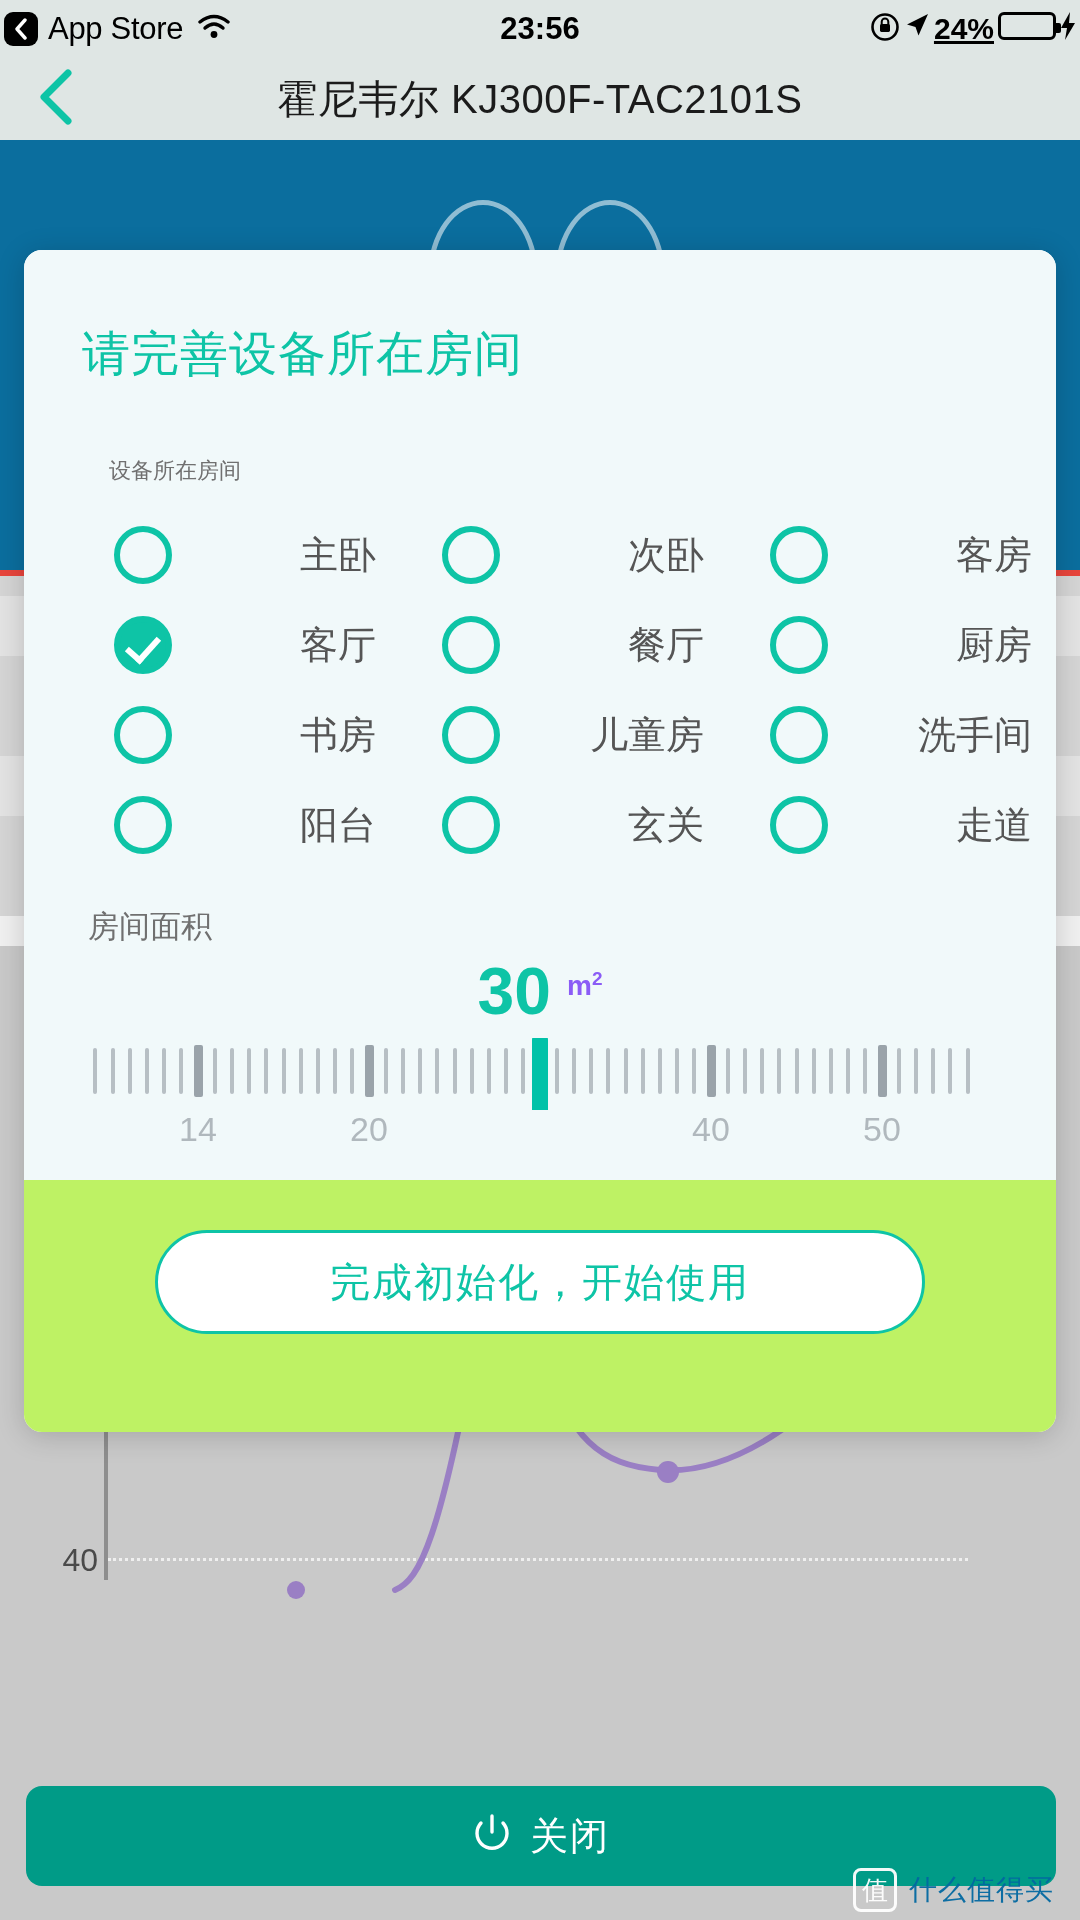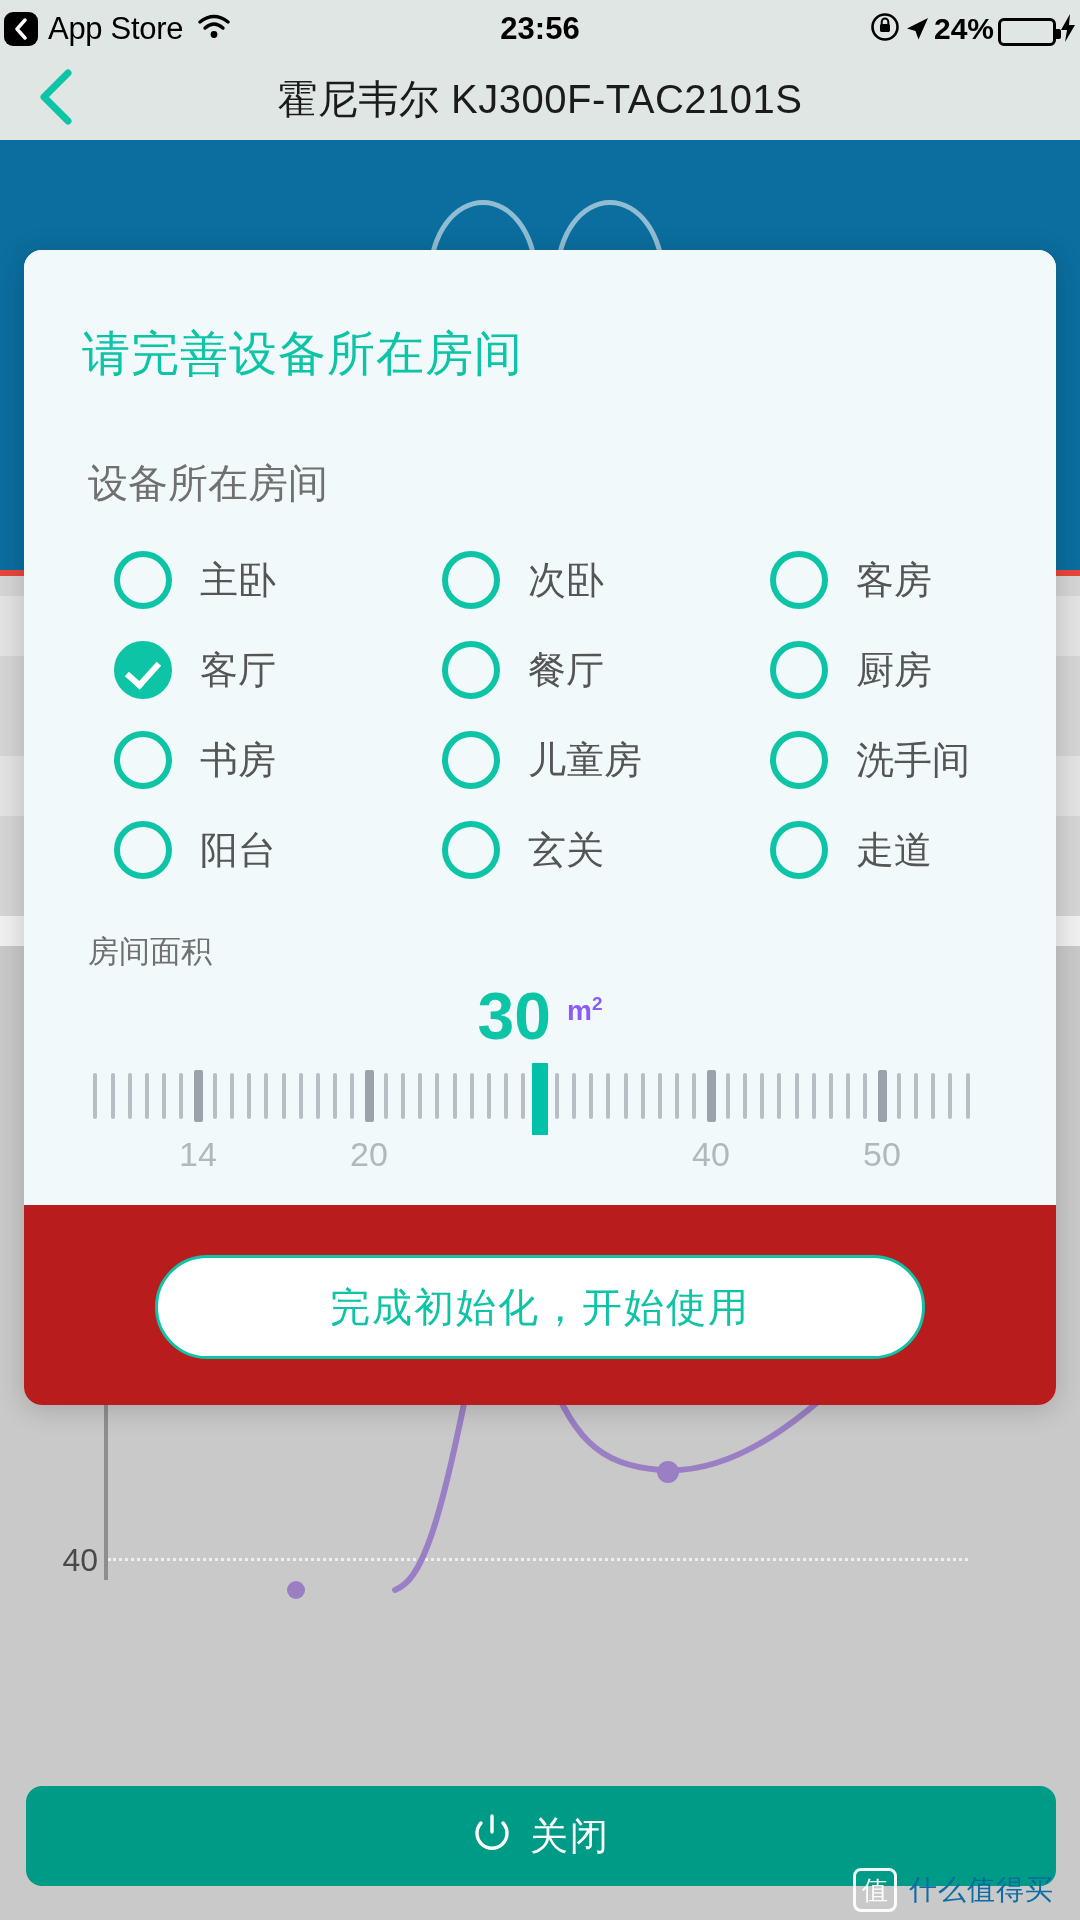--- a/index.html
+++ b/index.html
@@ -22,22 +22,22 @@
     display: flex; align-items: center; justify-content: center;
   }
   .sb-backbadge svg { display: block; }
   .sb-appname { font-size: 31px; color: #000; letter-spacing: -0.3px; }
   .sb-wifi { margin-left: 4px; }
   .sb-center {
     position: absolute; left: 0; right: 0; text-align: center;
     font-size: 31px; font-weight: bold; color: #000; pointer-events: none;
   }
   .sb-right {
-    margin-left: auto; display: flex; align-items: flex-end; gap: 4px;
-    position: relative; z-index: 2;
+    margin-left: auto; display: flex; align-items: flex-start; gap: 4px;
+    position: relative; z-index: 2; text-decoration: underline;
   }
   .sb-pct { font-size: 30px; font-weight: bold; color: #000; }
   .battery {
     width: 58px; height: 28px; border: 3px solid #000; border-radius: 6px;
     position: relative; padding: 3px;
   }
   .battery::after {
     content: ""; position: absolute; right: -8px; top: 8px;
     width: 5px; height: 10px; background: #000; border-radius: 0 2px 2px 0;
   }
@@ -134,28 +134,28 @@
     position: absolute; left: 24px; top: 250px; width: 1032px;
     border-radius: 18px; overflow: hidden;
     box-shadow: 0 4px 28px rgba(0,0,0,0.18);
     background: #fff;
   }
   .modal-body { background: #f1f9fa; padding: 0 0 22px 0; }
   .modal-title {
     color: #0ec4a6; font-size: 48px; padding: 72px 0 0 58px; letter-spacing: 1px;
   }
   .section-label {
-    color: #707070; font-size: 40px; padding: 70px 0 0 64px;
+    color: #707070; font-size: 22px; padding: 70px 0 0 85px;
   }
 
   .room-grid {
     display: grid; grid-template-columns: repeat(3, 1fr);
     row-gap: 32px; padding: 40px 24px 0 24px;
   }
-  .room-opt { display: flex; align-items: center; gap: 28px; padding-left: 66px; }
+  .room-opt { display: flex; align-items: center; gap: 28px; padding-left: 66px; justify-content: space-between; }
   .radio {
     width: 58px; height: 58px; border-radius: 50%;
     border: 6px solid #0ec4a6; background: transparent;
     flex: 0 0 auto; position: relative;
   }
   .radio.checked { background: #0ec4a6; border-color: #0ec4a6; }
   .radio.checked::after {
     content: ""; position: absolute; left: 13px; top: 8px;
     width: 14px; height: 26px; border: solid #fff;
     border-width: 0 6px 6px 0; transform: rotate(42deg);
@@ -186,21 +186,21 @@
     position: absolute; font-size: 34px; color: #b0b8bd;
     transform: translateX(-50%); top: 0;
   }
   .thumb {
     position: absolute; width: 16px; height: 108px; top: -6px;
     background: #00c2a8; border-radius: 8px; transform: translateX(-50%);
     z-index: 5;
   }
 
   .modal-footer {
-    background: #b91c1c; padding: 50px 0 46px 0;
+    background: #bef264; padding: 50px 0 98px 0;
     display: flex; justify-content: center;
   }
   .cta {
     width: 770px; height: 104px; border: 3px solid #0ec4a6;
     border-radius: 52px; background: #fff; color: #0ec4a6;
     font-size: 40px; letter-spacing: 2px;
     display: flex; align-items: center; justify-content: center;
     font-family: "Liberation Sans", sans-serif;
   }
 </style>

